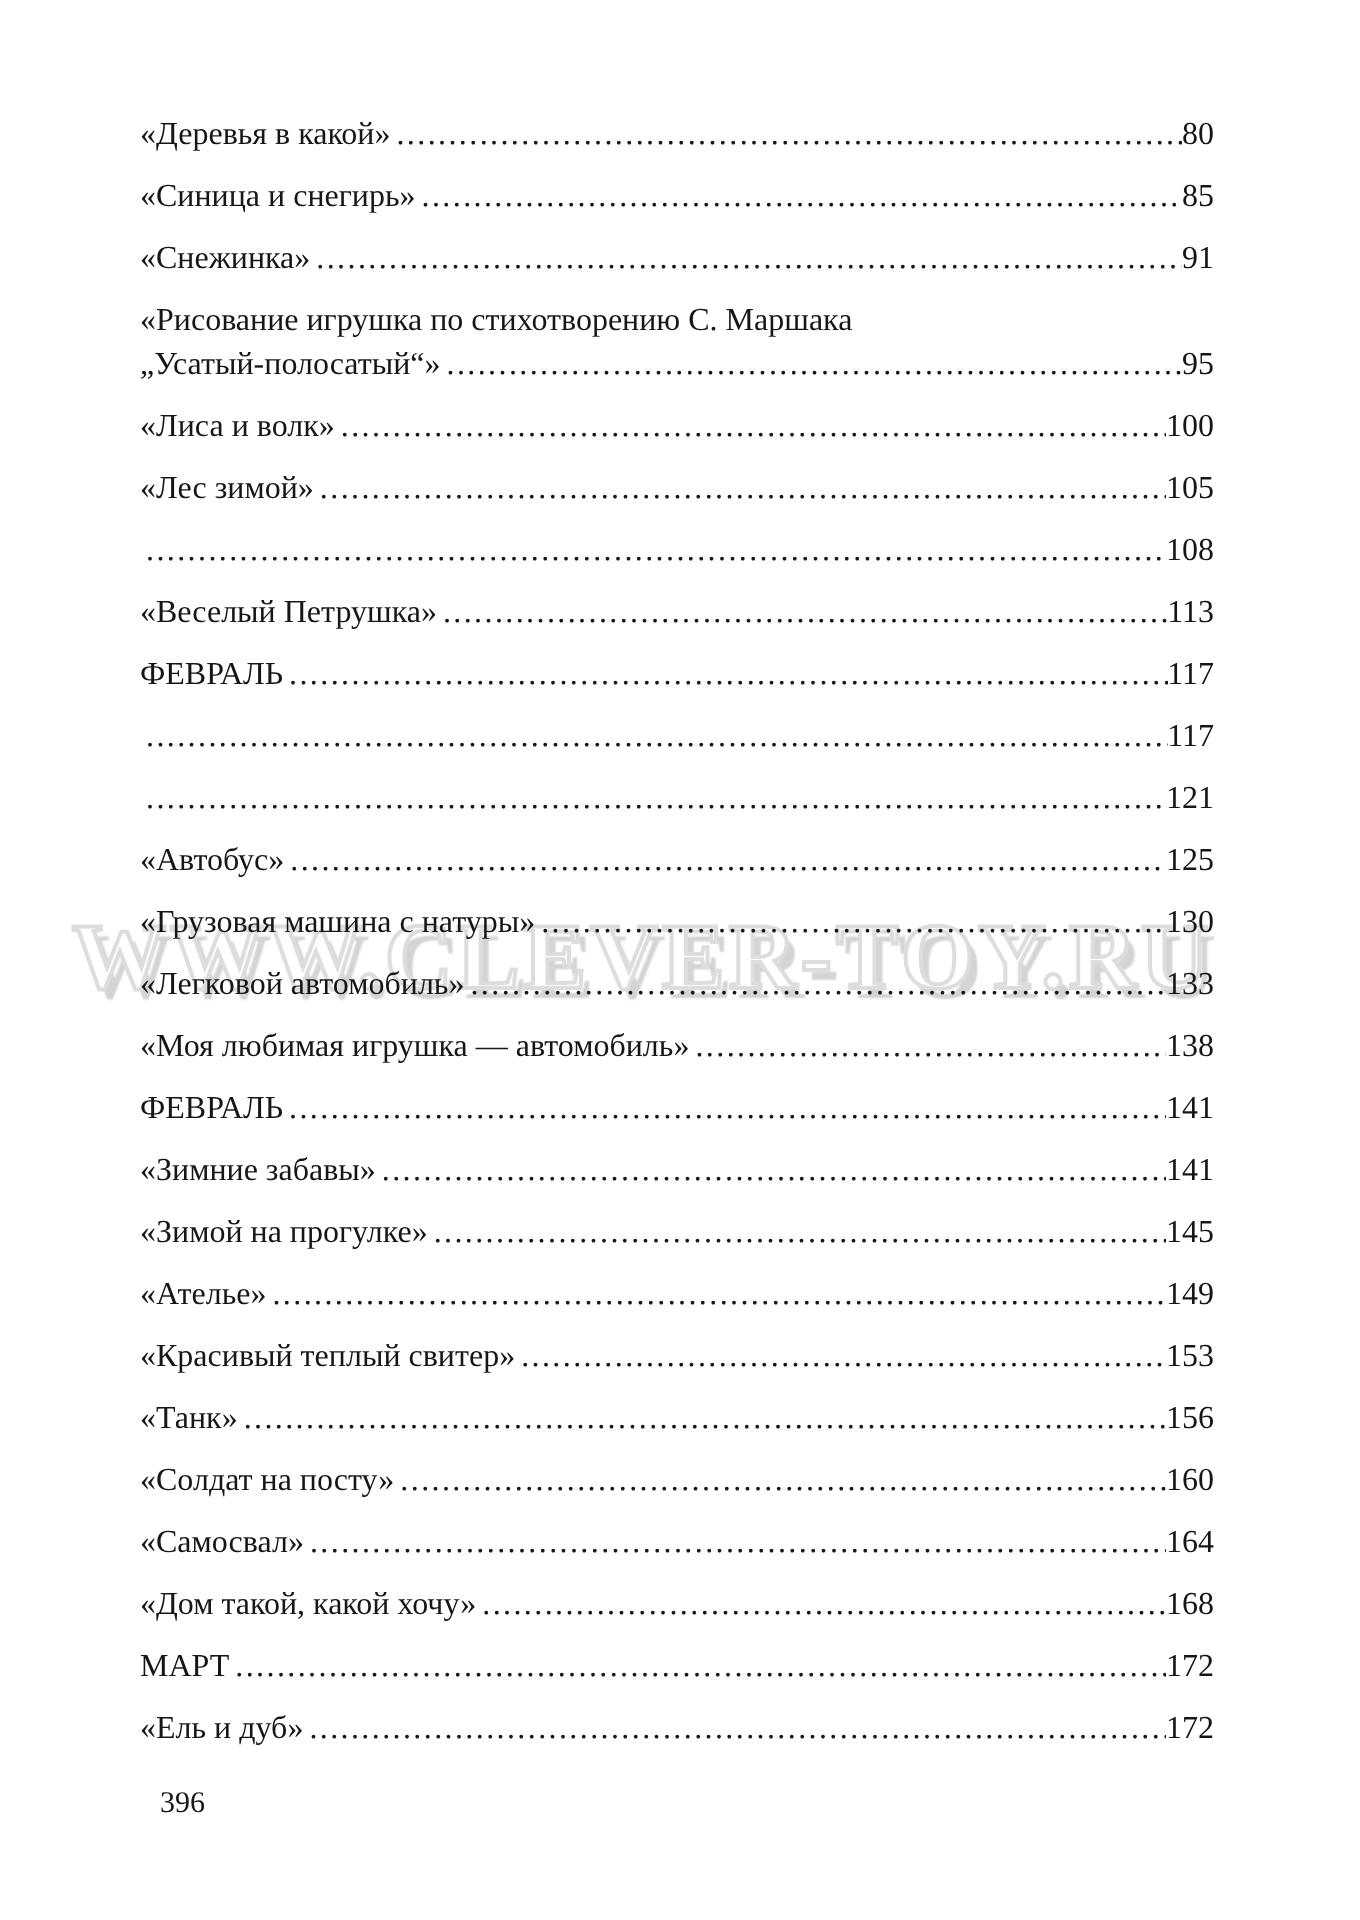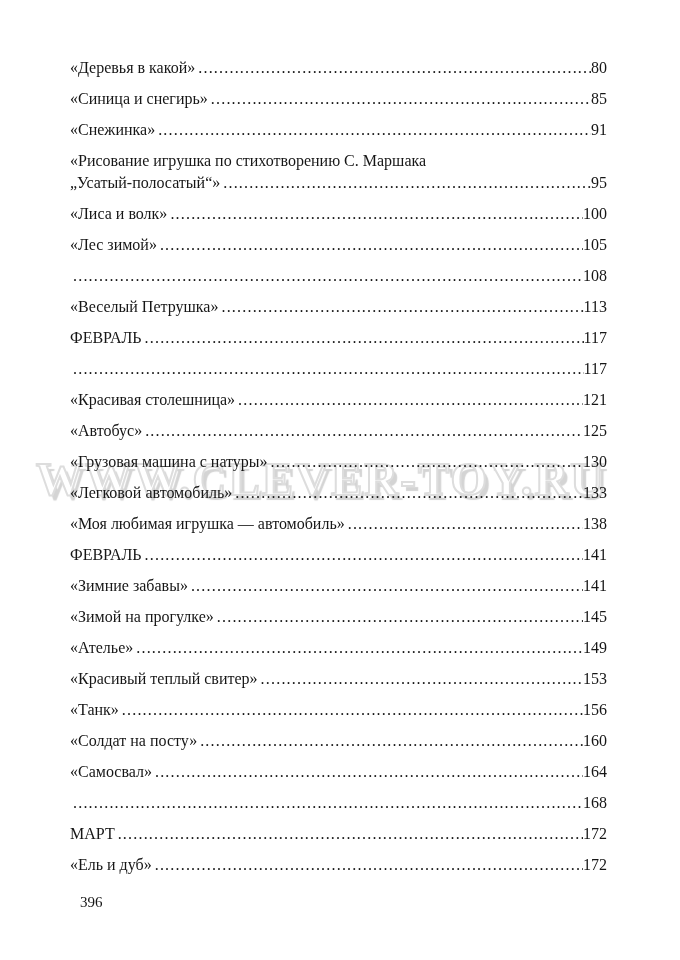--- a/index.html
+++ b/index.html
@@ -123,21 +123,20 @@
     <span class="dots">........................................................................................................................................................................................................</span>
     <span class="p">117</span>
   </div>
 
   <div class="toc-row">
     <span class="dots">........................................................................................................................................................................................................</span>
     <span class="p">117</span>
   </div>
 
   <div class="toc-row">
-    <span class="t">«Красивая столешница»</span>
     <span class="dots">........................................................................................................................................................................................................</span>
     <span class="p">121</span>
   </div>
 
   <div class="toc-row">
     <span class="t">«Автобус»</span>
     <span class="dots">........................................................................................................................................................................................................</span>
     <span class="p">125</span>
   </div>
 
@@ -201,20 +200,21 @@
     <span class="p">160</span>
   </div>
 
   <div class="toc-row">
     <span class="t">«Самосвал»</span>
     <span class="dots">........................................................................................................................................................................................................</span>
     <span class="p">164</span>
   </div>
 
   <div class="toc-row">
+    <span class="t">«Дом такой, какой хочу»</span>
     <span class="dots">........................................................................................................................................................................................................</span>
     <span class="p">168</span>
   </div>
 
   <div class="toc-row">
     <span class="t">МАРТ</span>
     <span class="dots">........................................................................................................................................................................................................</span>
     <span class="p">172</span>
   </div>
 

